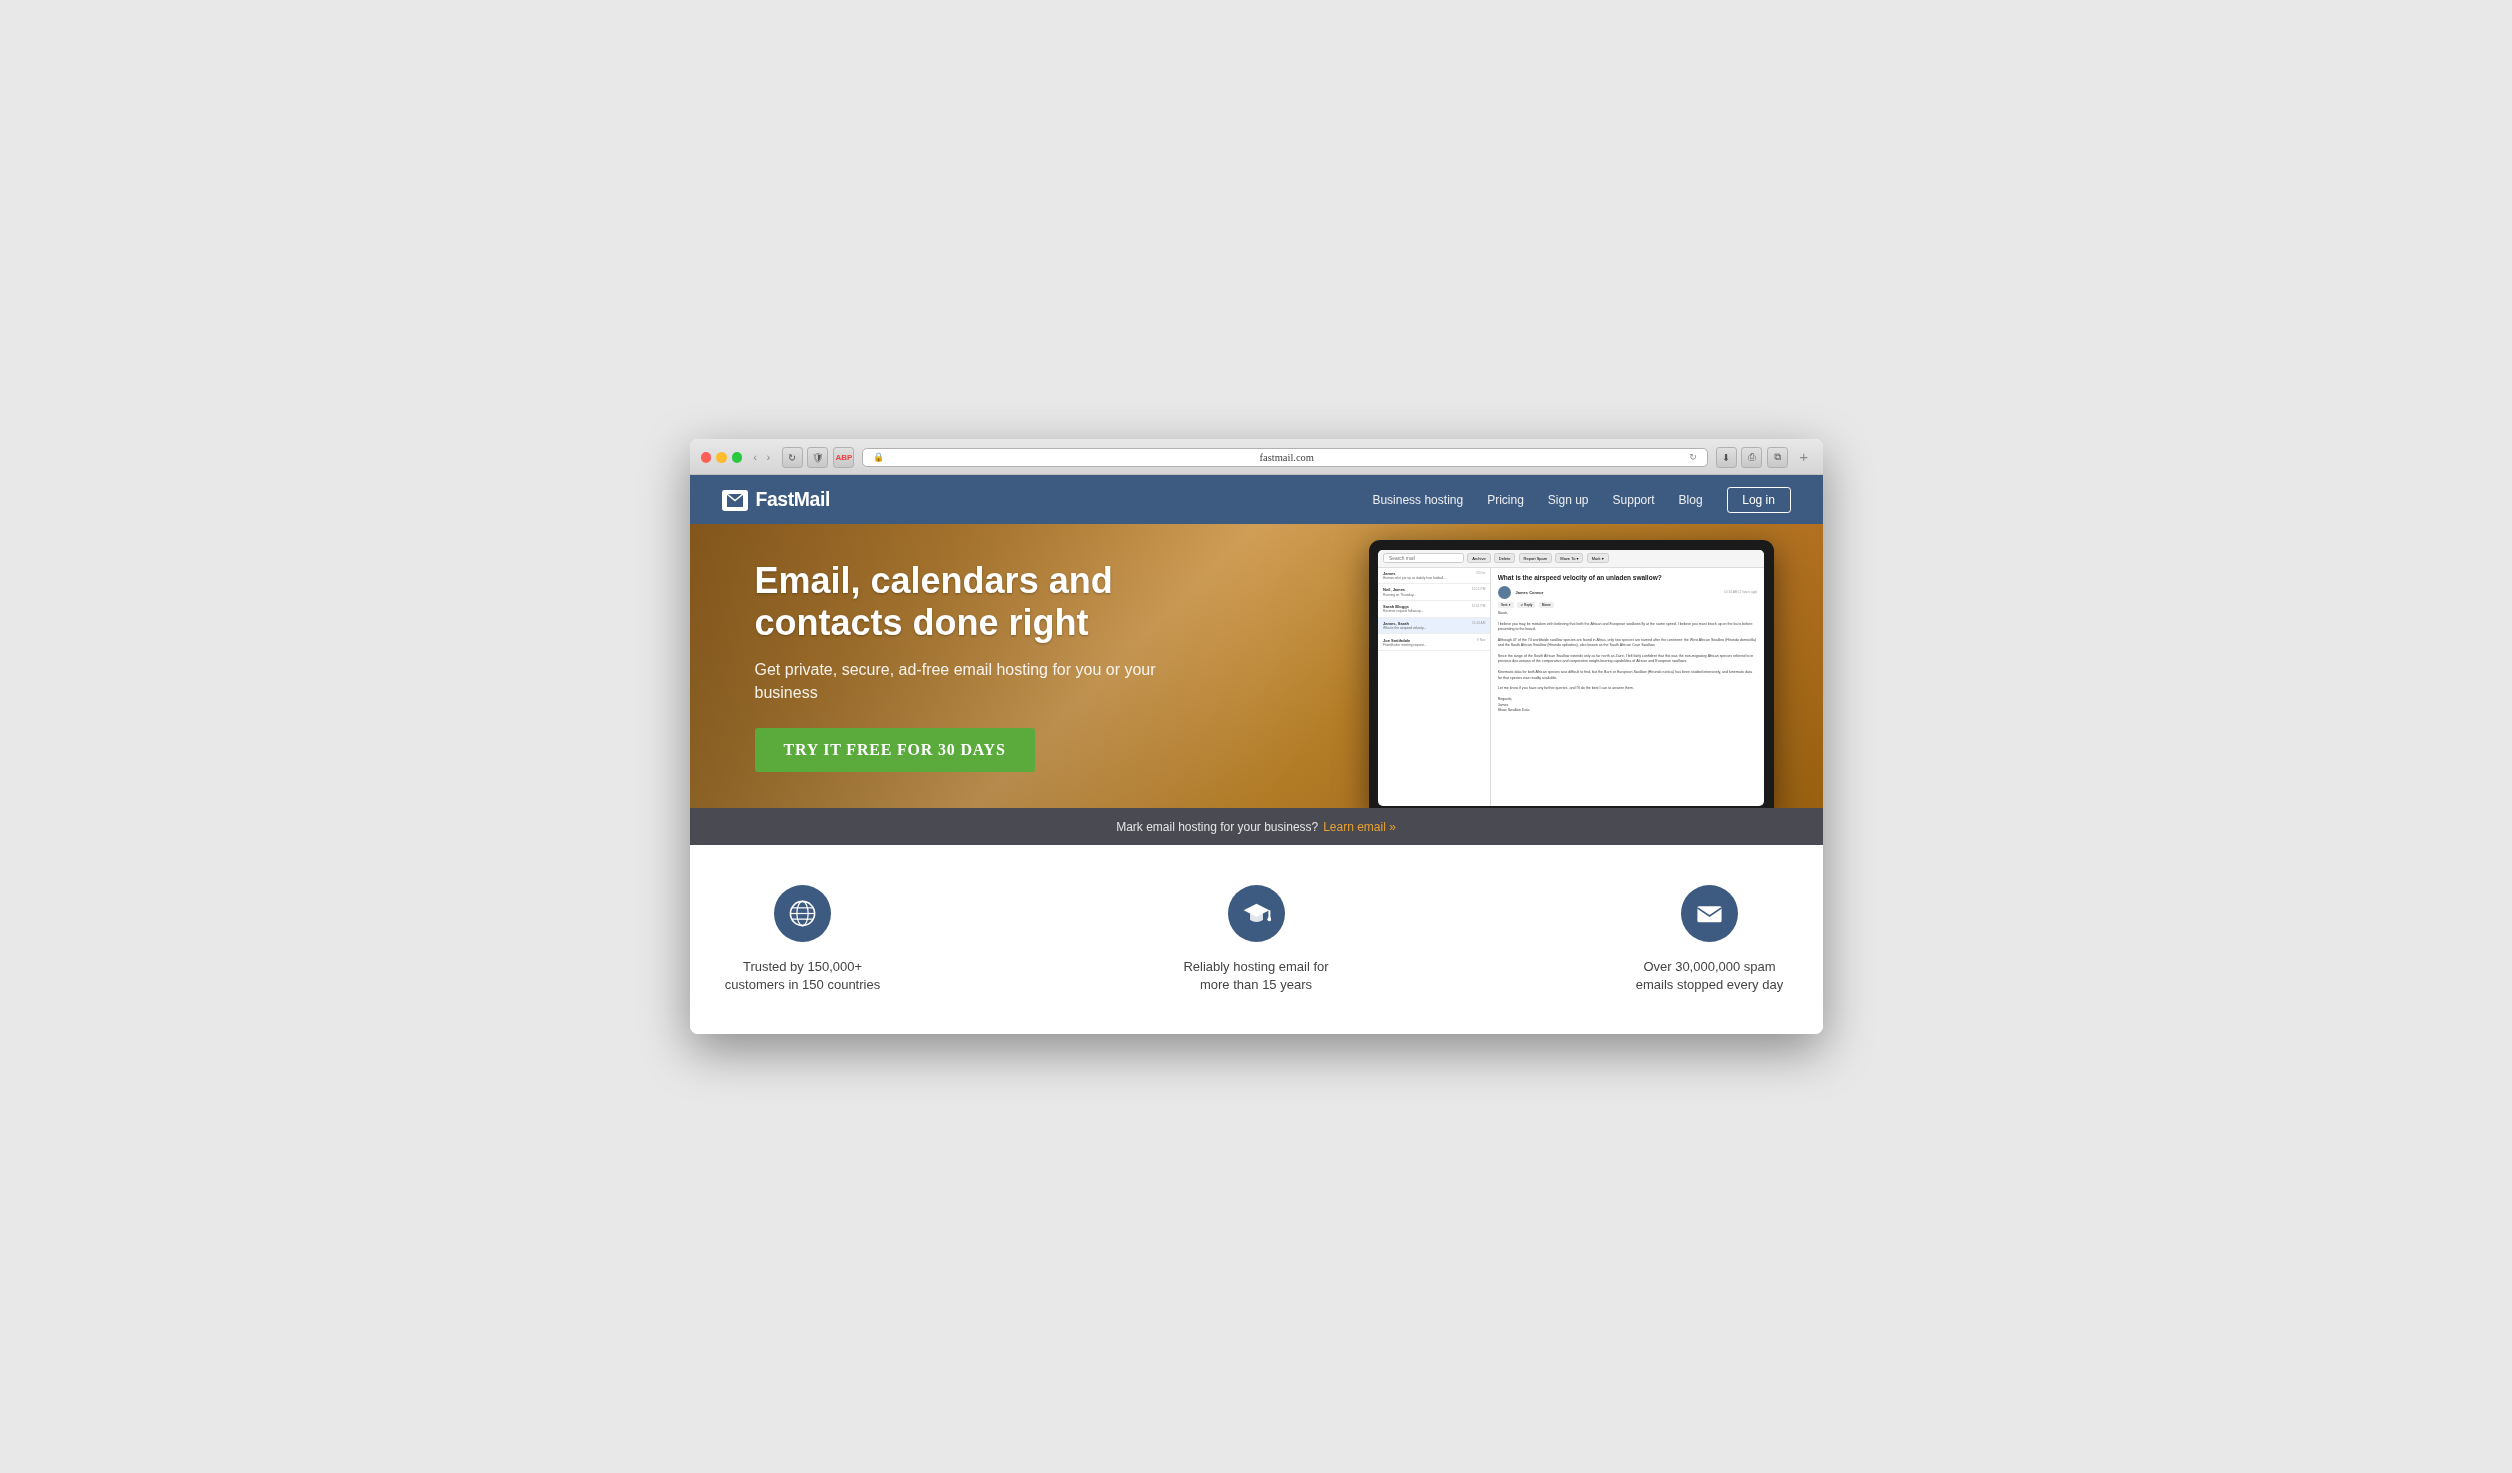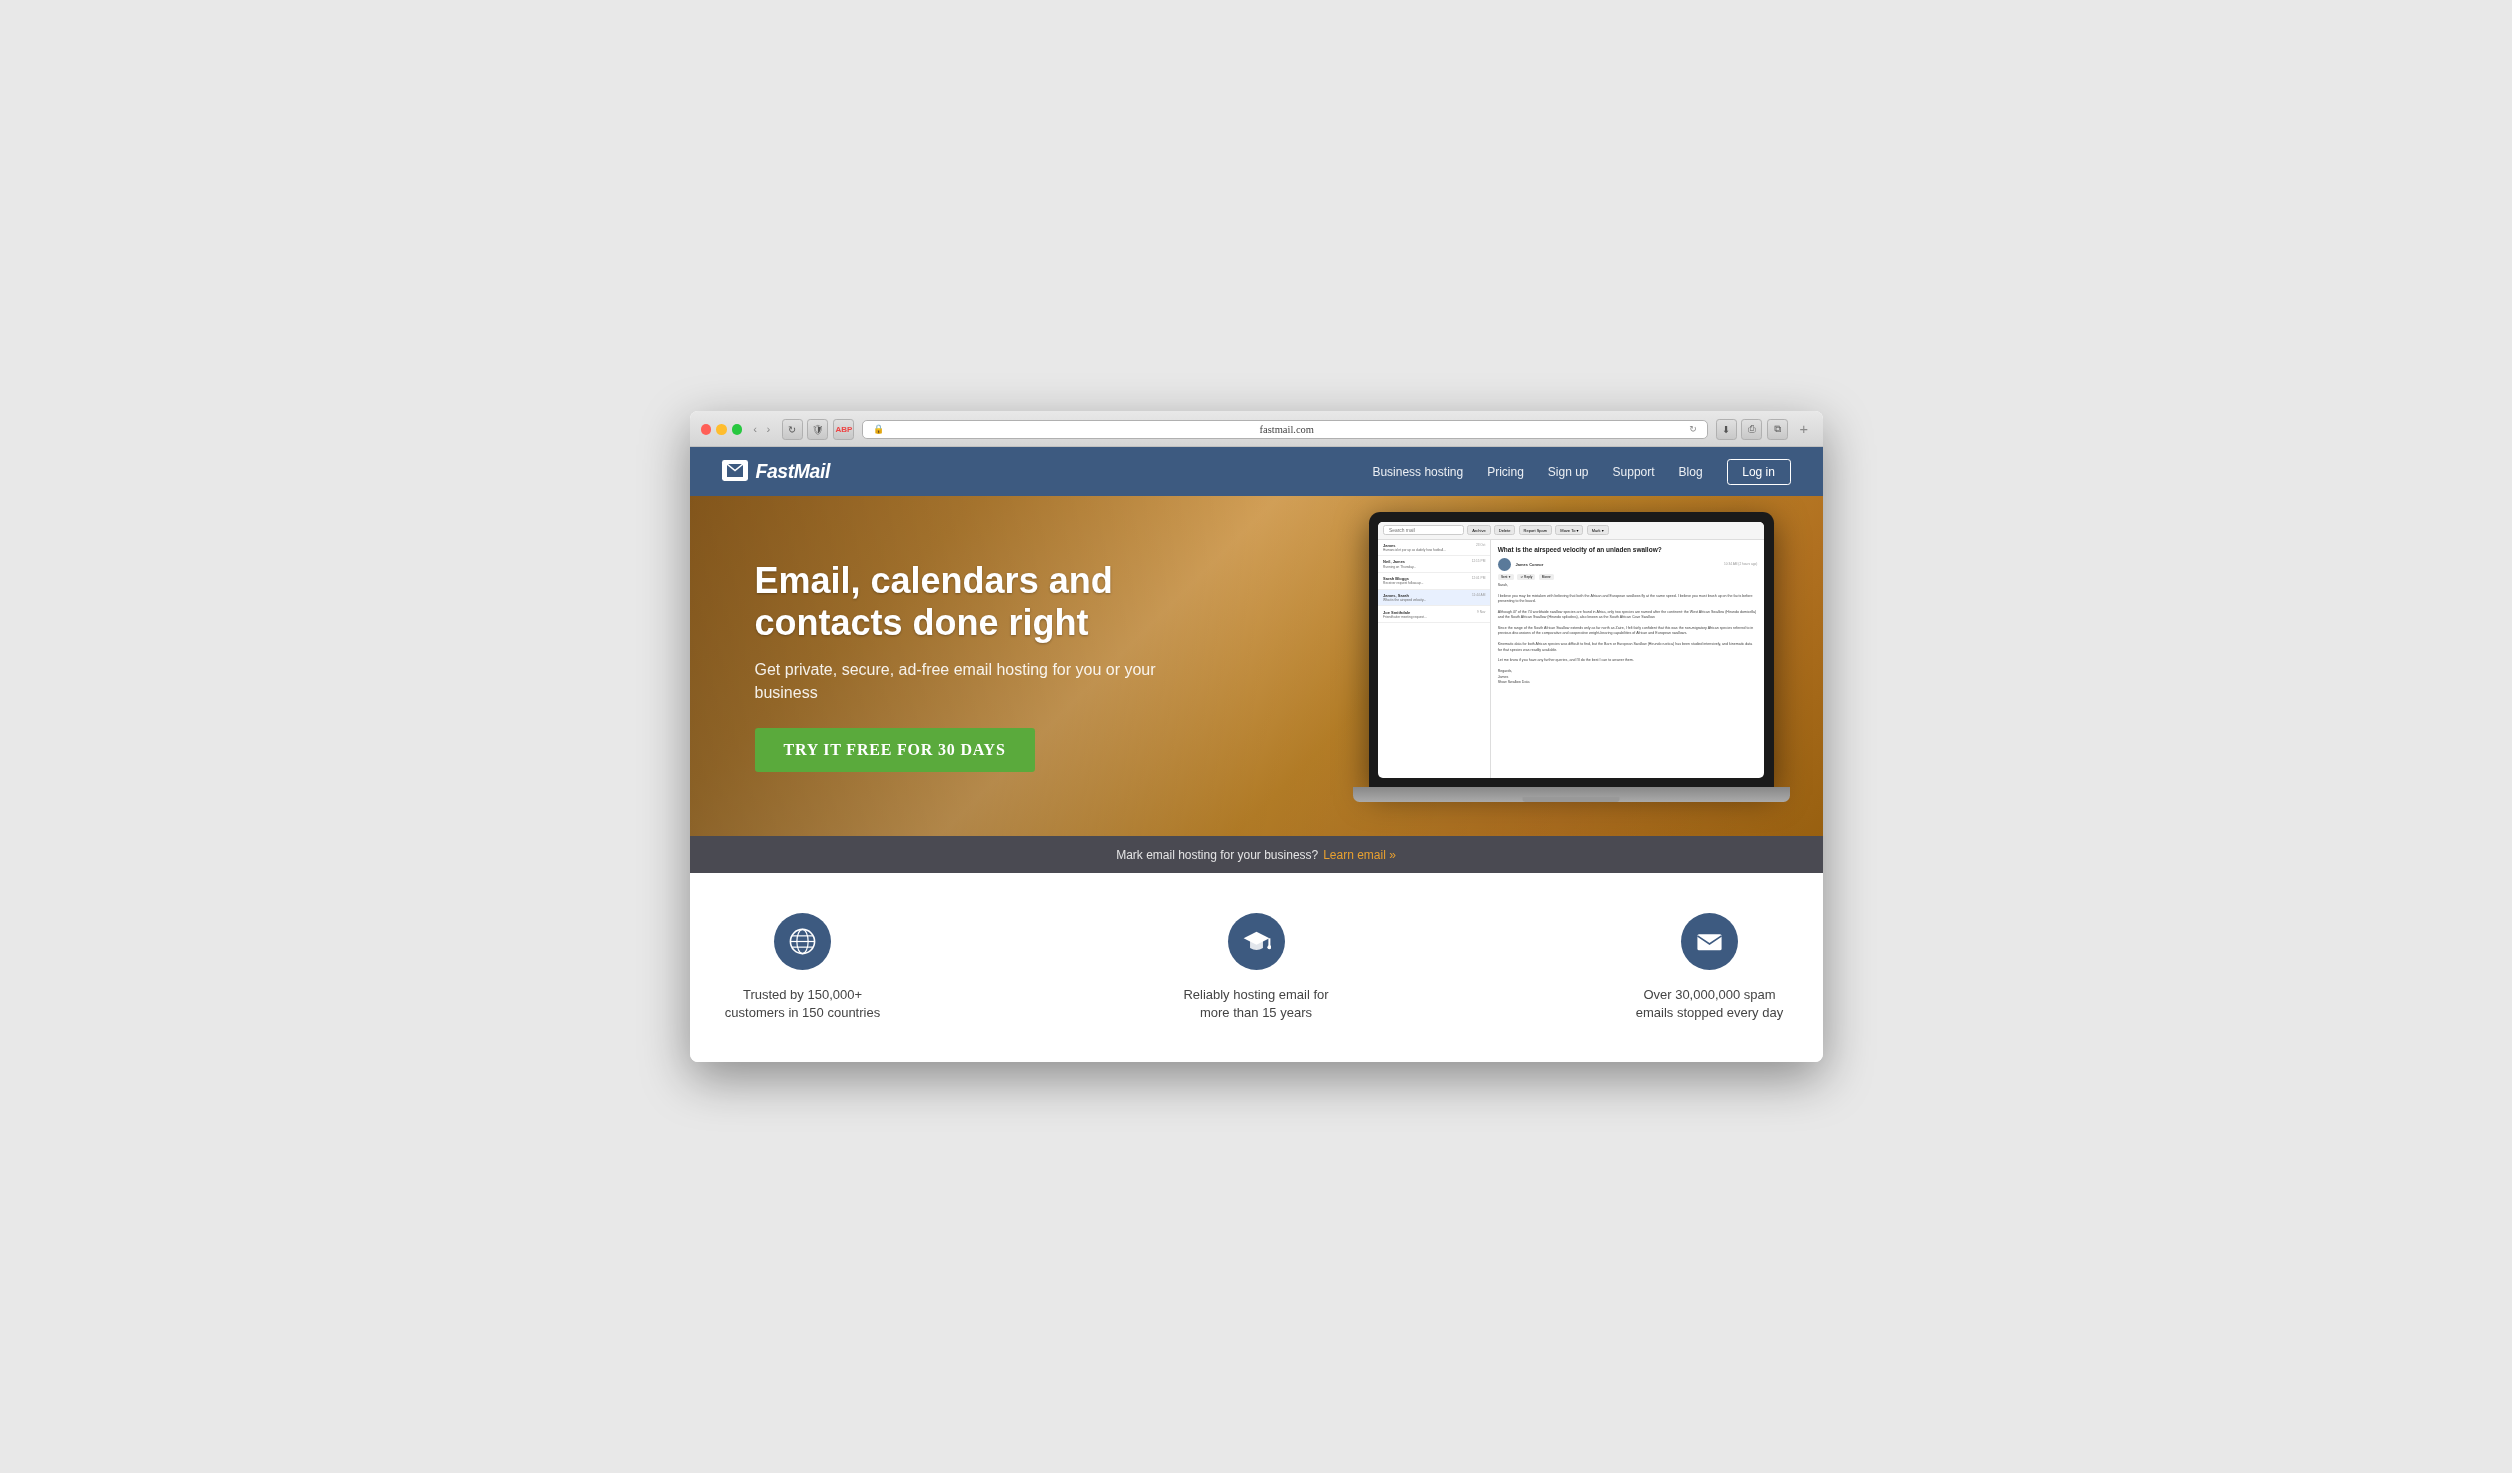--- a/index.html
+++ b/index.html
@@ -111,25 +111,24 @@
     
     .site-header {
       background: #3d5a80;
       padding: 0 32px;
       display: flex;
       align-items: center;
       height: 49px;
     }
     .logo {
       display: flex;
-      align-items: flex-start;
+      align-items: flex-end;
       gap: 8px;
       text-decoration: none;
       flex: 1;
-      font-style: italic;
     }
     .logo-icon {
       width: 26px;
       height: 21px;
       background: white;
       border-radius: 2.4px;
       display: flex;
       align-items: center;
       justify-content: center;
       font-size: 13px;
@@ -157,21 +156,21 @@
       padding: 4.9px 14.6px;
       border-radius: 3.2px;
       font-size: 12px;
       cursor: pointer;
       background: transparent;
     }
 
     
     .hero {
       position: relative;
-      height: 340px;
+      height: 284px;
       background: linear-gradient(135deg, #c8832a 0%, #d4943a 20%, #e8b060 40%, #c4882a 60%, #b07020 80%, #986010 100%);
       overflow: hidden;
       display: flex;
       align-items: center;
     }
     .hero-overlay {
       position: absolute;
       inset: 0;
       background: linear-gradient(to right, rgba(0,0,0,0.35) 0%, rgba(0,0,0,0.1) 50%, rgba(0,0,0,0) 100%);
     }

